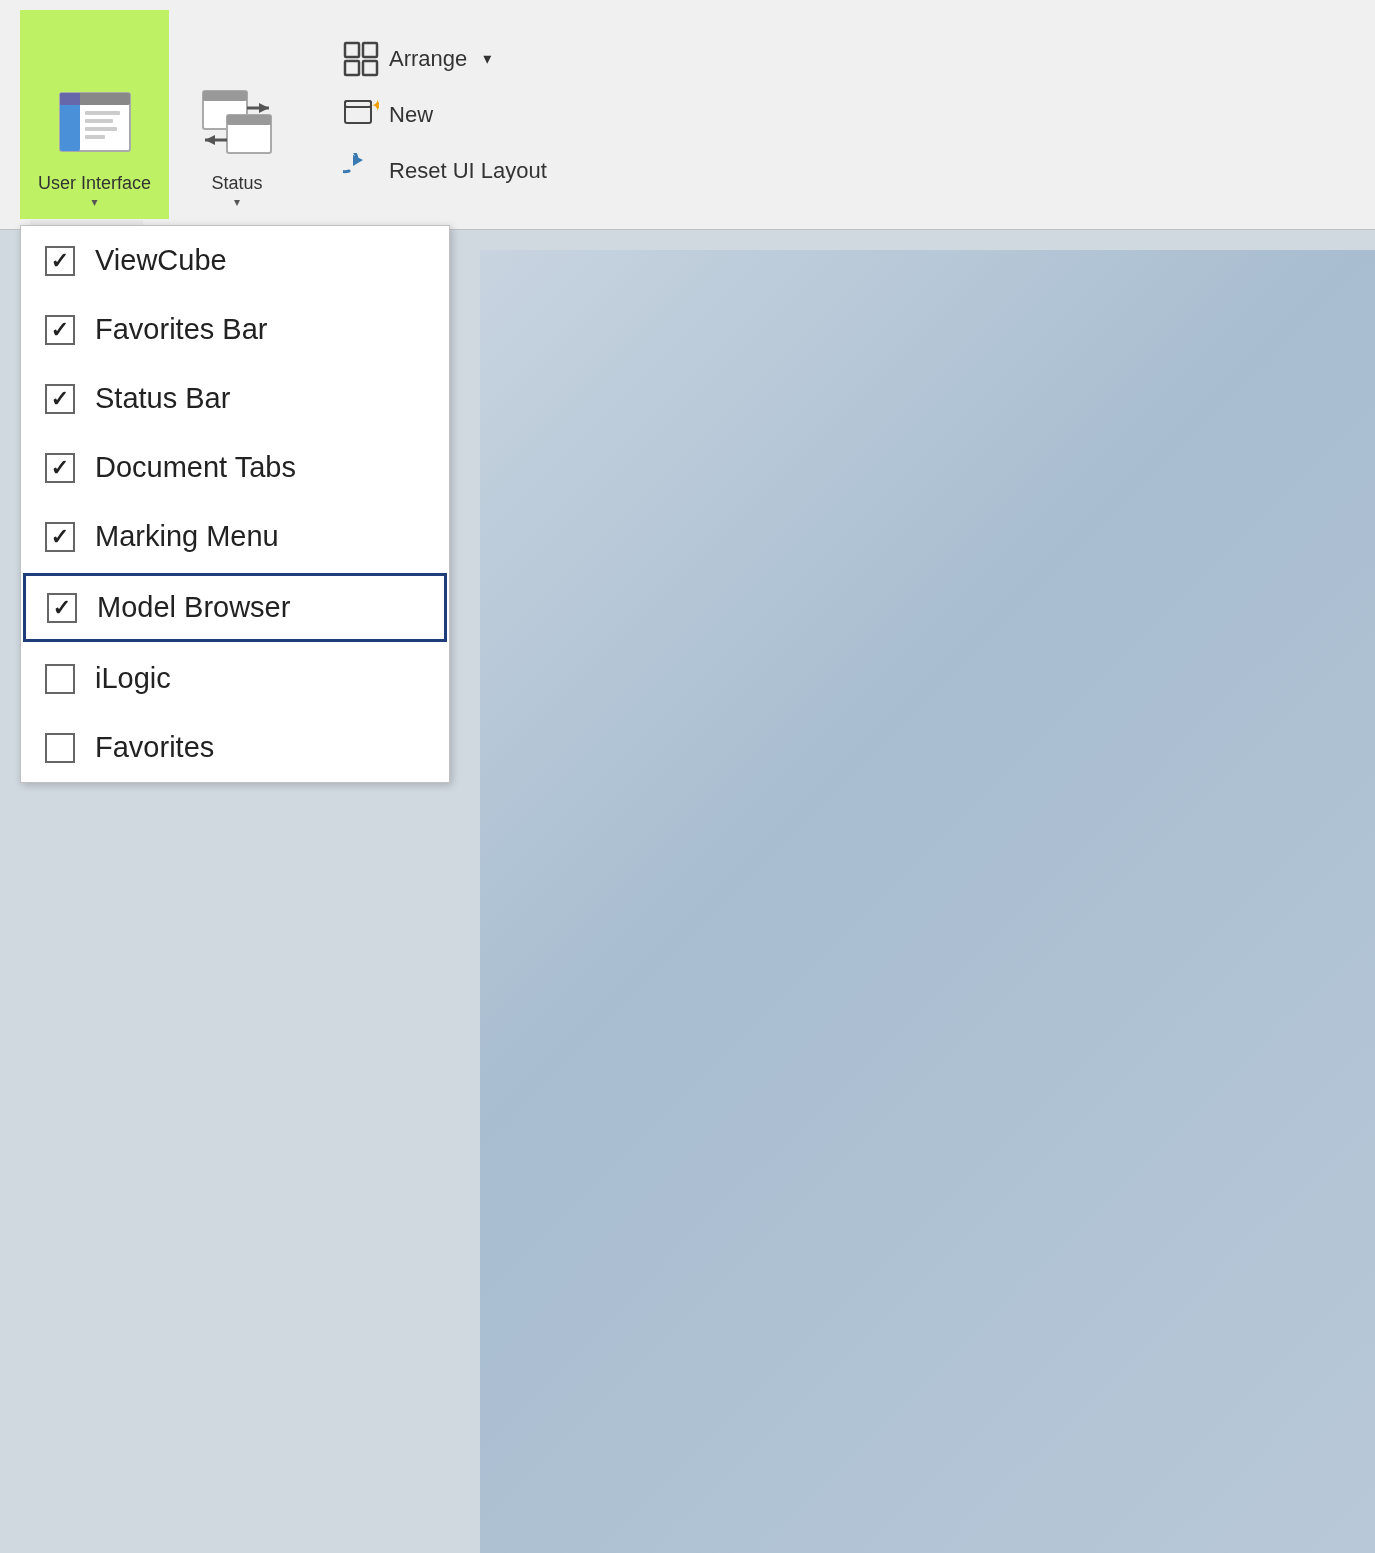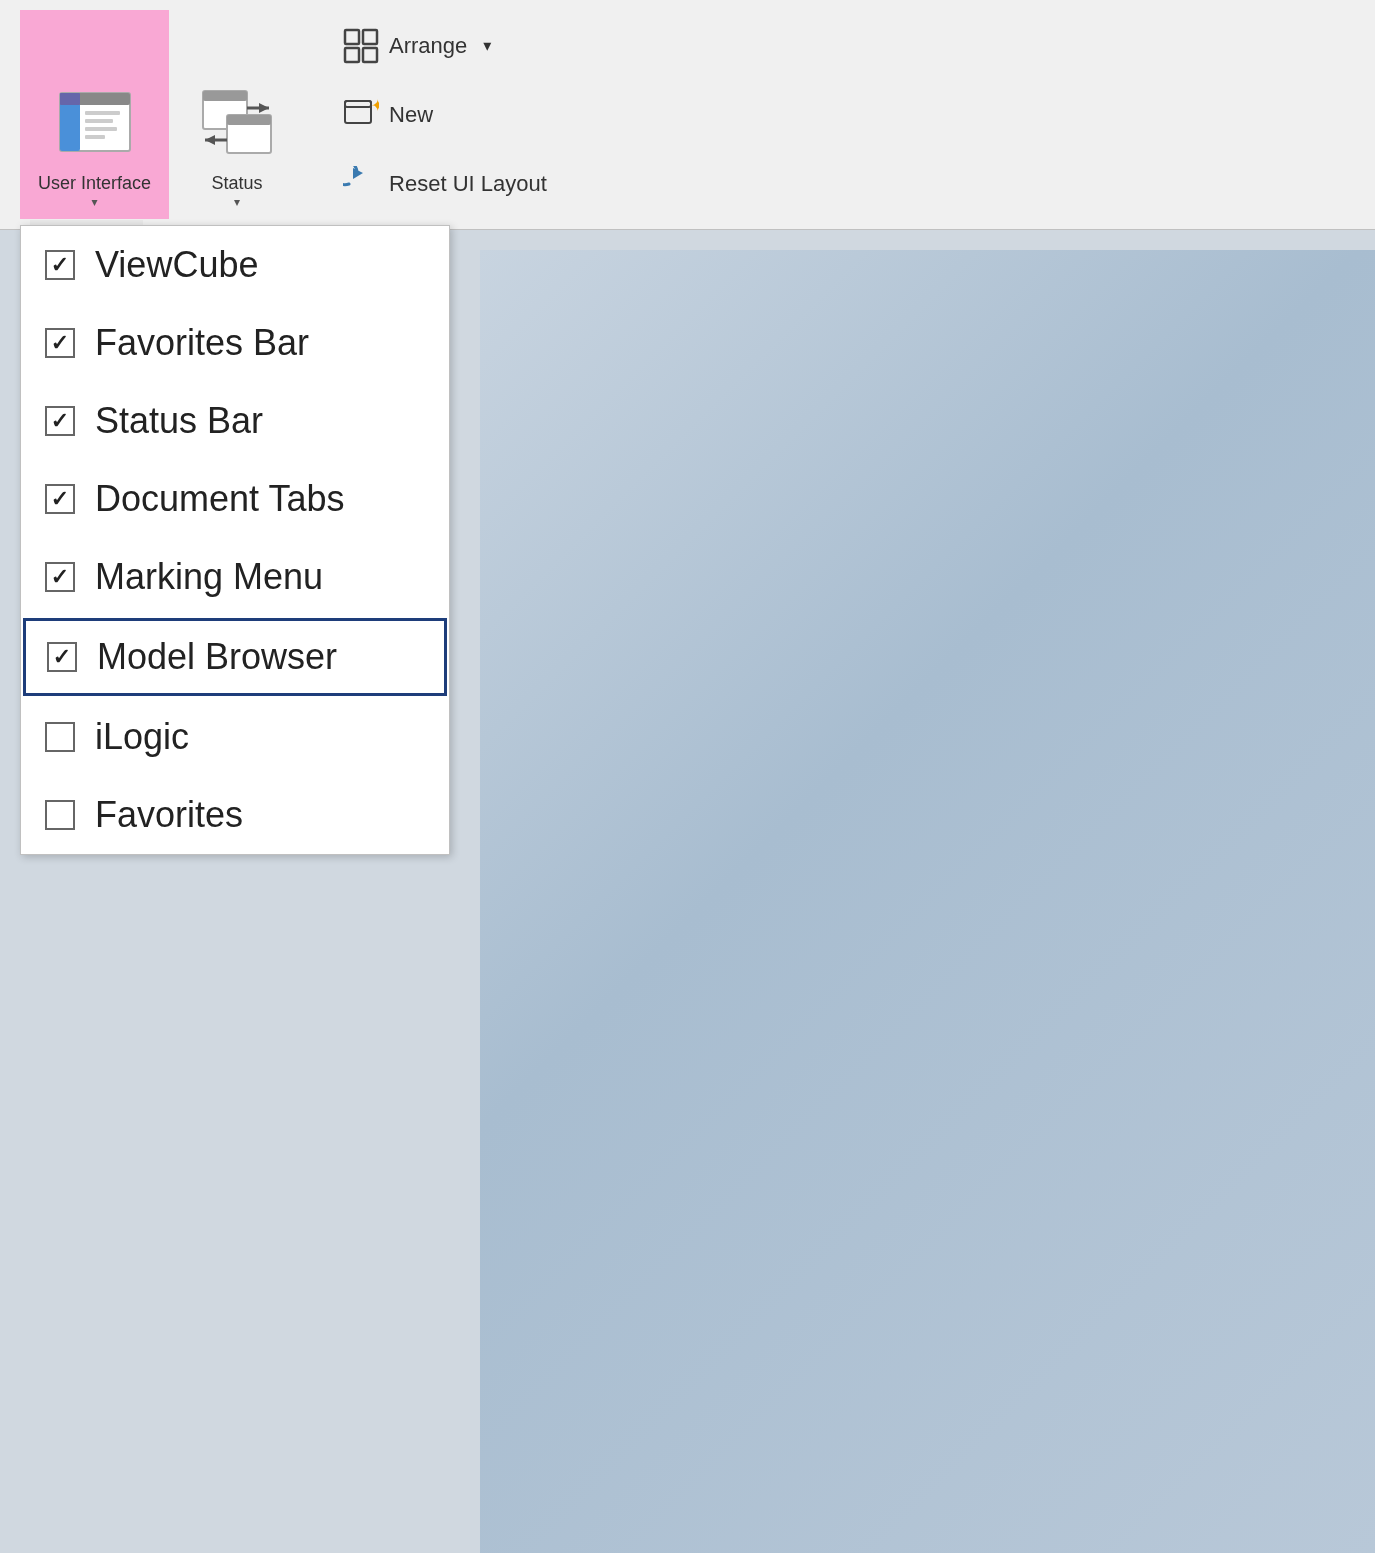--- a/index.html
+++ b/index.html
@@ -34,21 +34,21 @@
       align-items: center;
       justify-content: flex-end;
       padding: 8px 18px 10px;
       cursor: pointer;
       border: none;
       background: transparent;
       min-width: 100px;
     }
 
     .toolbar-btn.active {
-      background: #f9a8d4;
+      background: #bef264;
     }
 
     .toolbar-btn .btn-icon {
       width: 80px;
       height: 80px;
       margin-bottom: 8px;
     }
 
     .toolbar-btn .btn-label {
       font-size: 18px;
@@ -80,21 +80,21 @@
       width: 70px;
       height: 70px;
     }
 
     
     .toolbar-right {
       display: flex;
       flex-direction: column;
       justify-content: center;
       padding-left: 30px;
-      gap: 25px;
+      gap: 12px;
     }
 
     .toolbar-right-btn {
       display: flex;
       align-items: center;
       gap: 10px;
       font-size: 22px;
       color: #333;
       cursor: pointer;
       background: transparent;
@@ -175,21 +175,21 @@
     }
 
     .checkmark {
       font-size: 22px;
       color: #222;
       font-weight: bold;
       line-height: 1;
     }
 
     .menu-item-label {
-      font-size: 36px;
+      font-size: 29px;
       color: #222;
     }
   </style>
 </head>
 <body>
 
 <div class="toolbar">
 
   <div class="toolbar-btn active">
     <div class="btn-icon ui-icon">

